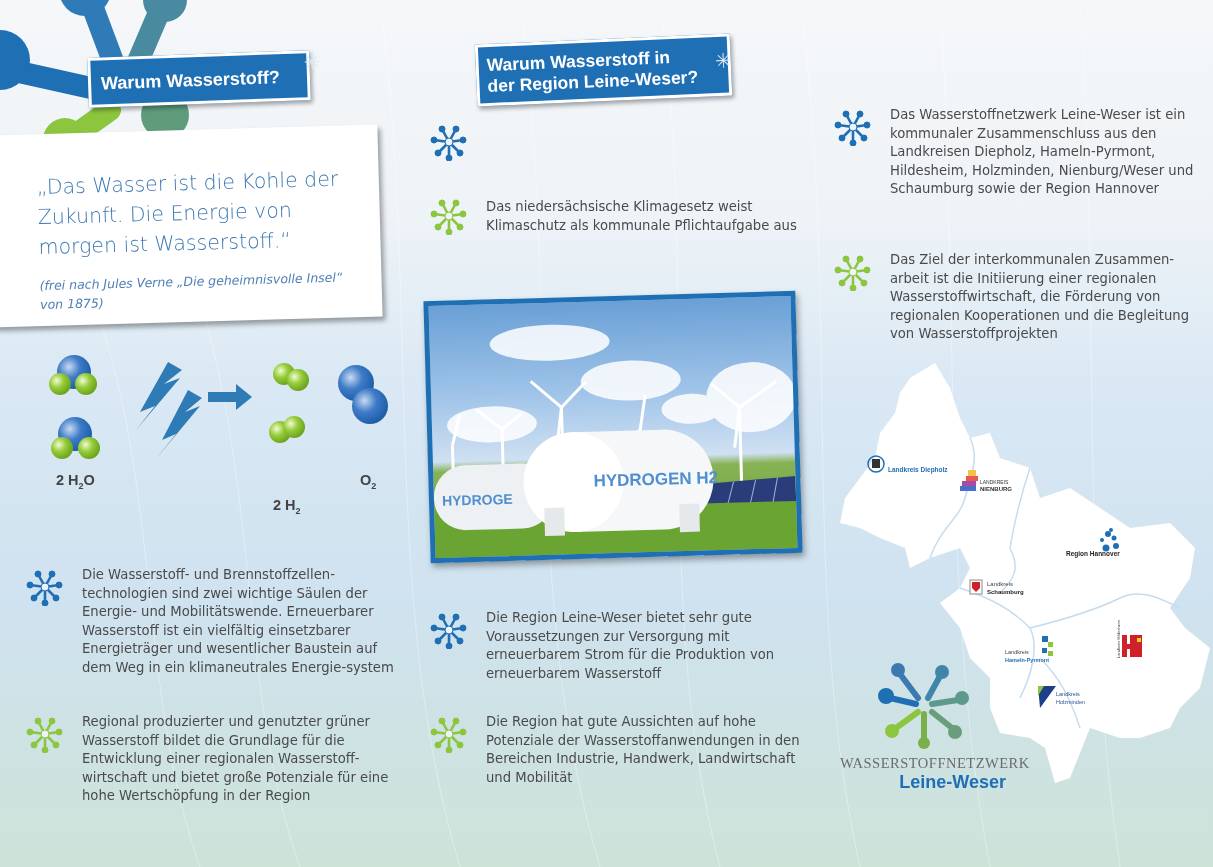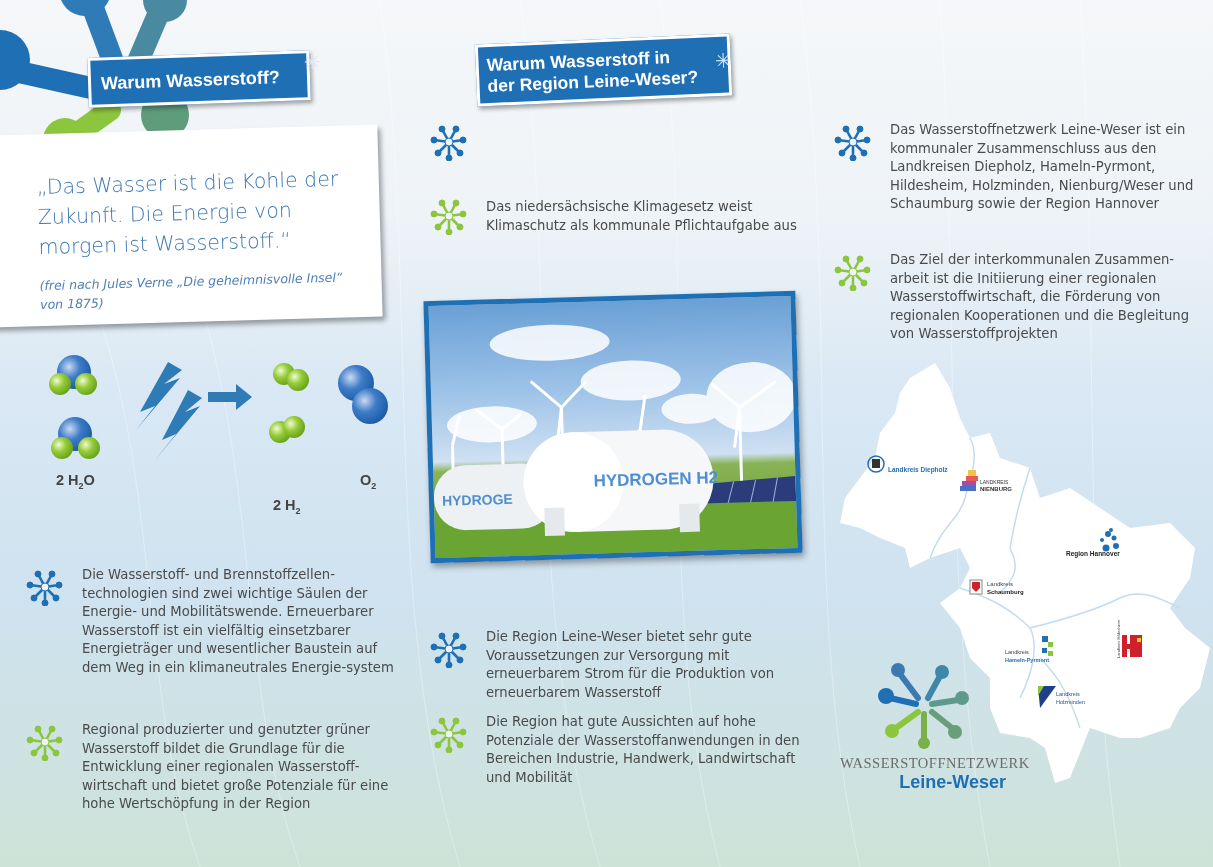--- a/index.html
+++ b/index.html
@@ -182,21 +182,21 @@
     </g>
   </defs>
 </svg>
 
 <div class="bullet" style="left:26px; top:566px; width:370px;">
   <svg class="bicon" viewBox="0 0 38 38">
       <use href="#mol" fill="#1f6fb5" stroke="#1f6fb5"></use>
     </svg>
   <div class="btext">Die Wasserstoff- und Brennstoffzellen-technologien sind zwei wichtige Säulen der Energie- und Mobilitätswende. Erneuerbarer Wasserstoff ist ein vielfältig einsetzbarer Energieträger und wesentlicher Baustein auf dem Weg in ein klimaneutrales Energie-system</div>
 </div>
-<div class="bullet" style="left:26px; top:713px; width:370px;margin-top:8px;">
+<div class="bullet" style="left:26px; top:713px; width:370px;">
   <svg class="bicon" viewBox="0 0 38 38">
       <use href="#mol" fill="#8cc63f" stroke="#8cc63f"></use>
     </svg>
   <div class="btext">Regional produzierter und genutzter grüner Wasserstoff bildet die Grundlage für die Entwicklung einer regionalen Wasserstoff-wirtschaft und bietet große Potenziale für eine hohe Wertschöpfung in der Region</div>
 </div>
 
 <div class="title-box title-mid">
   <div>Warum Wasserstoff in</div>
   <div>der Region Leine-Weser?</div>
   <span class="star">✳</span>
@@ -259,34 +259,34 @@
     <text x="8" y="200" font-family="Liberation Sans, sans-serif" font-weight="bold" font-size="14" fill="#4f8ed0">HYDROGE</text>
 
     <rect x="90" y="130" width="190" height="100" rx="50" fill="#f5f7f9"></rect>
     <ellipse cx="140" cy="180" rx="50" ry="50" fill="#ffffff"></ellipse>
     <text x="160" y="185" font-family="Liberation Sans, sans-serif" font-weight="bold" font-size="17" fill="#4f8ed0">HYDROGEN H2</text>
     <rect x="110" y="205" width="20" height="28" fill="#e6e9ec"></rect>
     <rect x="245" y="205" width="20" height="28" fill="#e6e9ec"></rect>
   </svg>
 </div>
 
-<div class="bullet" style="left:430px; top:628px; width:370px;">
+<div class="bullet" style="left:430px; top:609px; width:370px;">
   <svg class="bicon" viewBox="0 0 38 38">
       <use href="#mol" fill="#1f6fb5" stroke="#1f6fb5"></use>
     </svg>
   <div class="btext">Die Region Leine-Weser bietet sehr gute Voraussetzungen zur Versorgung mit erneuerbarem Strom für die Produktion von erneuerbarem Wasserstoff</div>
 </div>
 <div class="bullet" style="left:430px; top:713px; width:370px;">
   <svg class="bicon" viewBox="0 0 38 38">
       <use href="#mol" fill="#8cc63f" stroke="#8cc63f"></use>
     </svg>
   <div class="btext">Die Region hat gute Aussichten auf hohe Potenziale der Wasserstoffanwendungen in den Bereichen Industrie, Handwerk, Landwirtschaft und Mobilität</div>
 </div>
 
-<div class="bullet" style="left:834px; top:121px; width:360px;">
+<div class="bullet" style="left:834px; top:106px; width:360px;">
   <svg class="bicon" viewBox="0 0 38 38">
       <use href="#mol" fill="#1f6fb5" stroke="#1f6fb5"></use>
     </svg>
   <div class="btext">Das Wasserstoffnetzwerk Leine-Weser ist ein kommunaler Zusammenschluss aus den Landkreisen Diepholz, Hameln-Pyrmont, Hildesheim, Holzminden, Nienburg/Weser und Schaumburg sowie der Region Hannover</div>
 </div>
 <div class="bullet" style="left:834px; top:251px; width:360px;">
   <svg class="bicon" viewBox="0 0 38 38">
       <use href="#mol" fill="#8cc63f" stroke="#8cc63f"></use>
     </svg>
   <div class="btext">Das Ziel der interkommunalen Zusammen-arbeit ist die Initiierung einer regionalen Wasserstoffwirtschaft, die Förderung von regionalen Kooperationen und die Begleitung von Wasserstoffprojekten</div>

